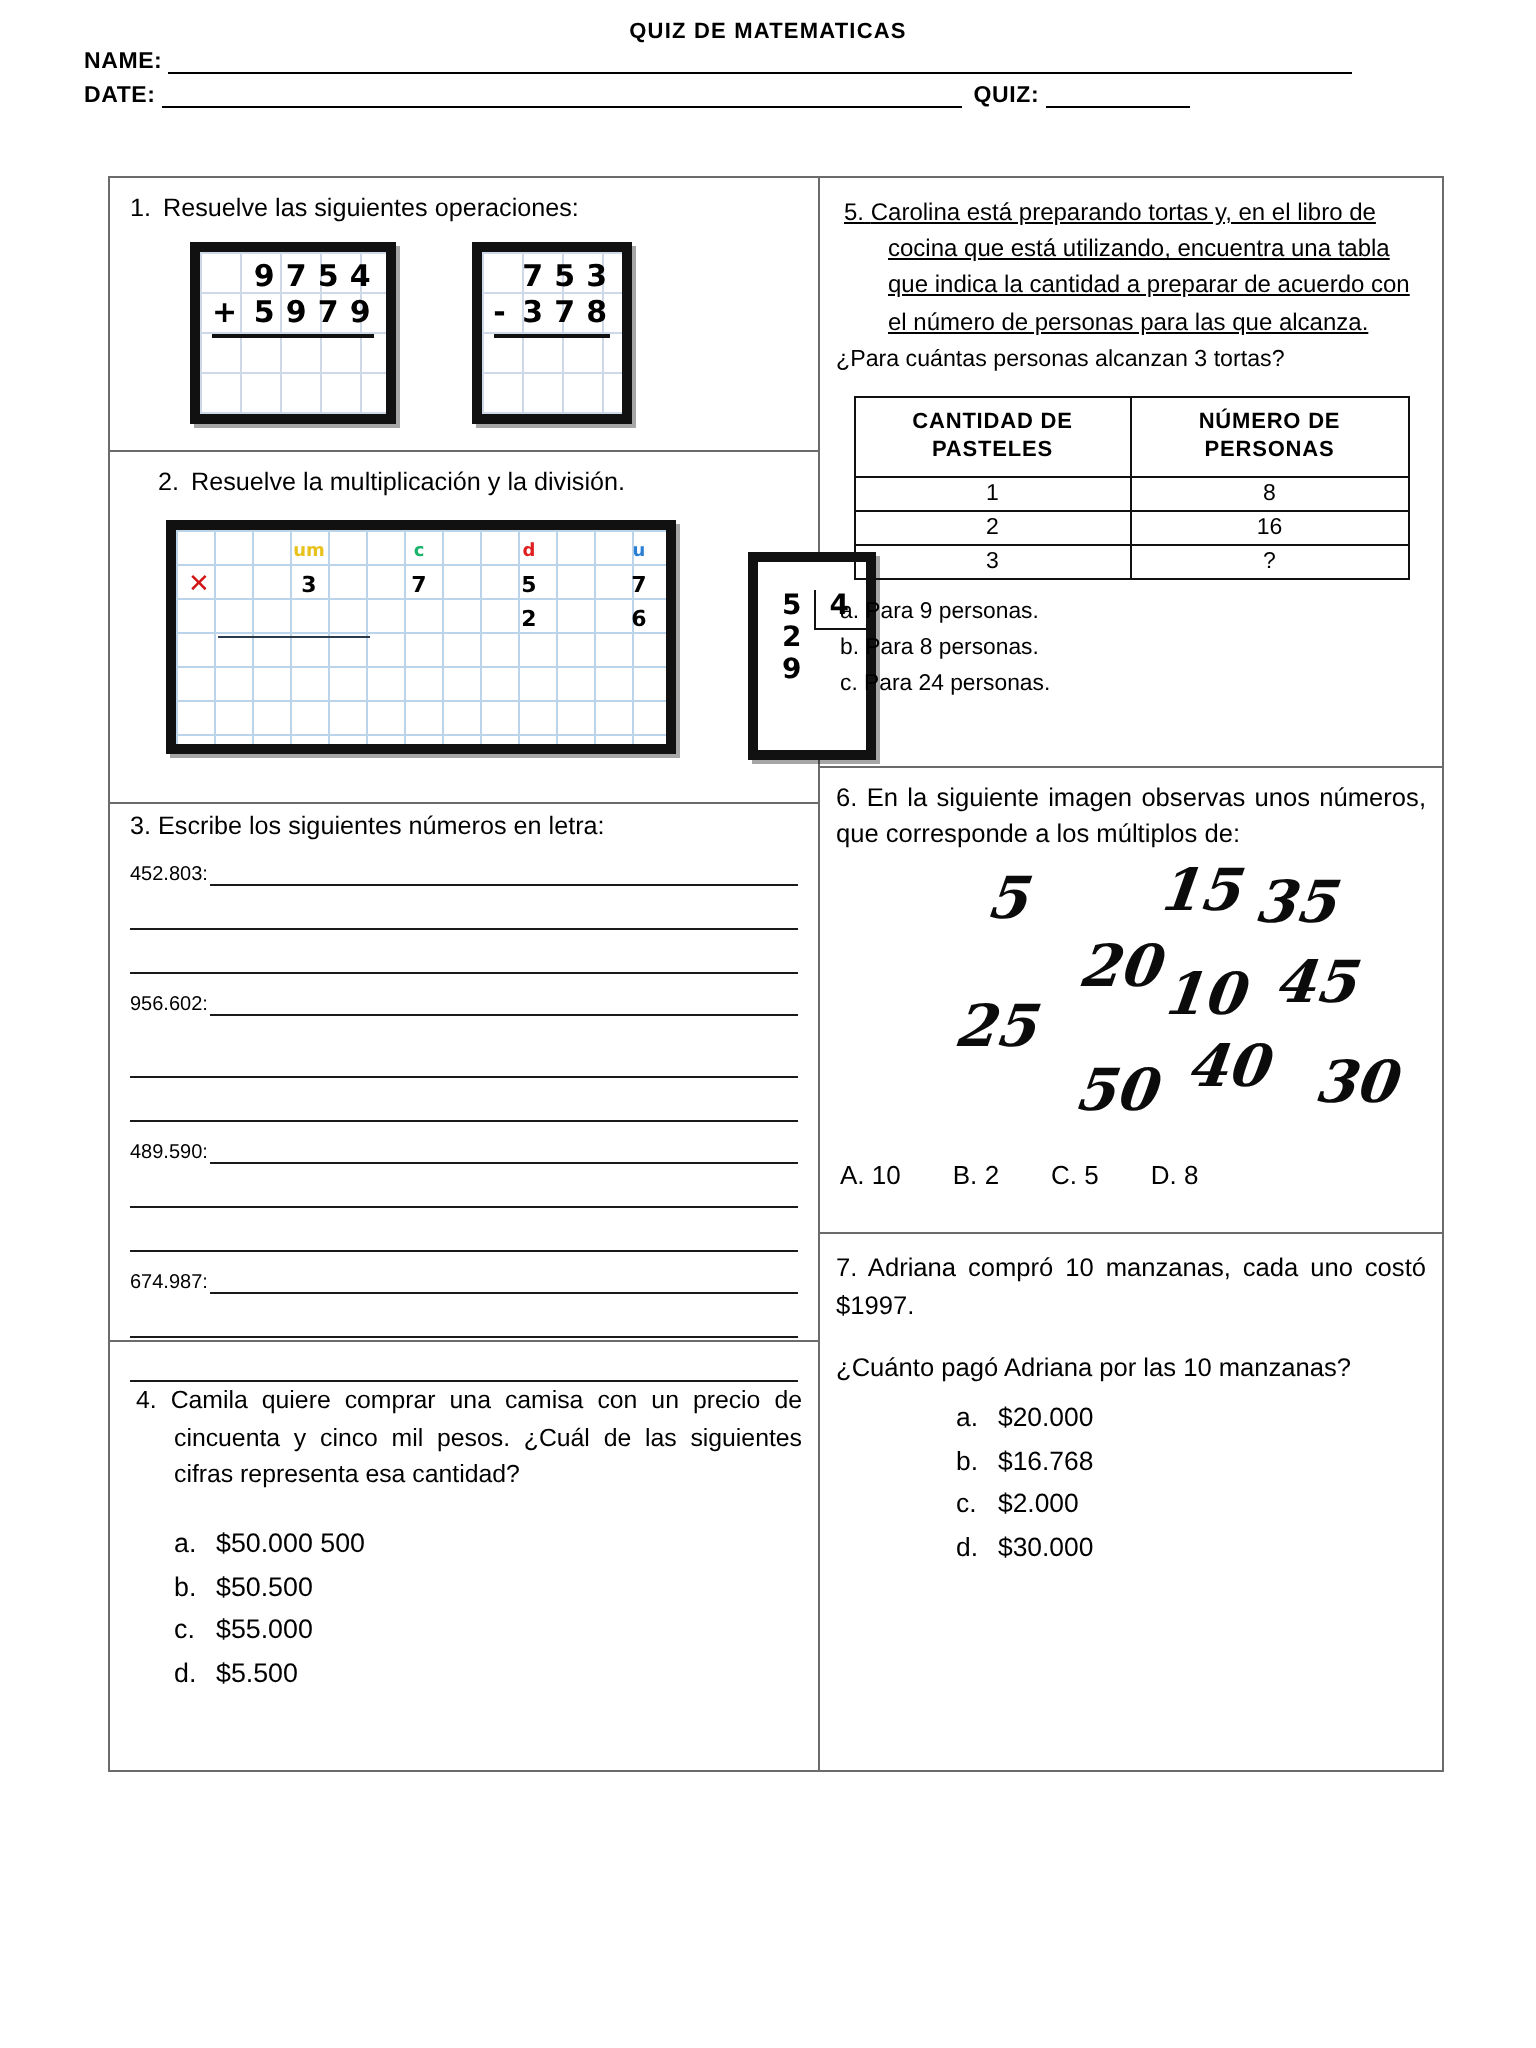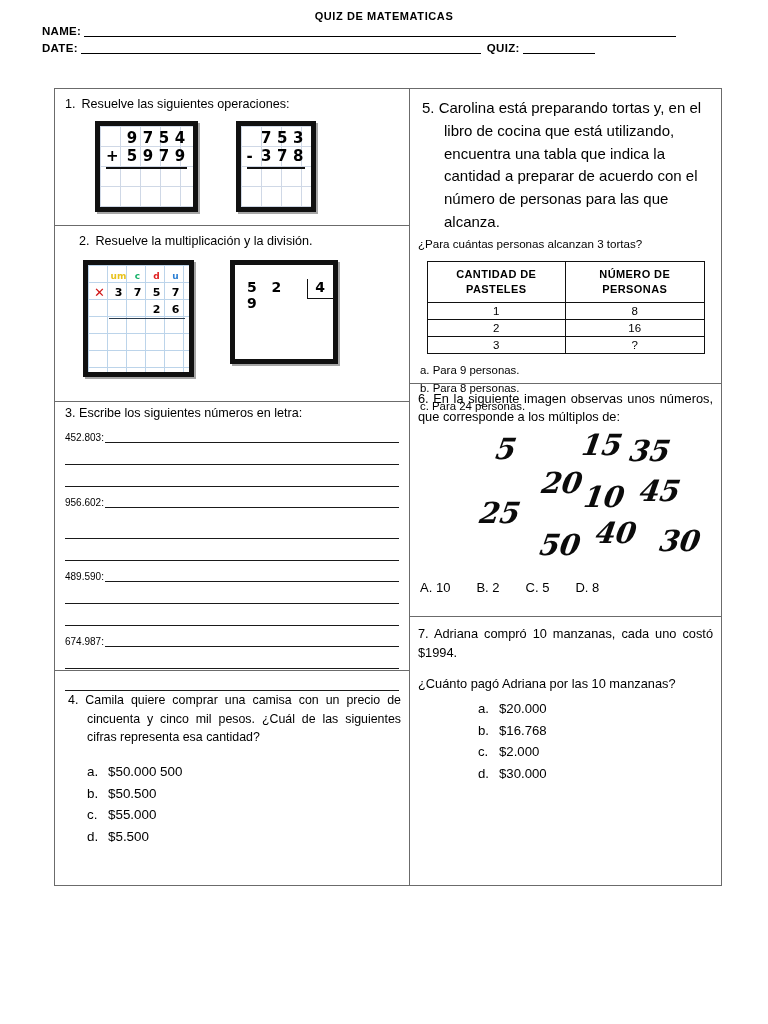--- a/index.html
+++ b/index.html
@@ -141,21 +141,21 @@
   .mult-inner {
     font-family: "DejaVu Sans", sans-serif;
     font-size: 11px;
     font-weight: 700;
   }
   .mult-line {
     display: flex;
     align-items: center;
     height: 17px;
   }
-  .mult-line .cellx { width: 19px; text-align: center; }
+  .mult-line .cellx { width: 19px; text-align: center; padding-left: 36px; }
   .mult-line .lead { width: 19px; text-align: center; }
   .hdr-um { color: #e8c21c; font-size: 9px; }
   .hdr-c  { color: #19b36b; font-size: 9px; }
   .hdr-d  { color: #e02020; font-size: 9px; }
   .hdr-u  { color: #2a7fd4; font-size: 9px; }
   .x-sym  { color: #d01616; font-size: 13px; font-weight: 800; }
   .mult-rule {
     border-bottom: 1.6px solid #2a3b4d;
     margin-left: 19px;
     width: 76px;
@@ -163,20 +163,21 @@
   .mult-pad { height: 17px; }
 
   .div-box {
     border: 5px solid #111;
     background: #fff;
     width: 108px;
     height: 104px;
     box-sizing: border-box;
     padding: 14px 0 4px 12px;
     box-shadow: 2px 2px 0 rgba(0,0,0,0.35);
+    margin-top: 16px;
   }
   .div-row {
     display: flex;
     align-items: flex-start;
     font-family: "DejaVu Sans", sans-serif;
     font-size: 14px;
     font-weight: 600;
   }
   .div-dividend { letter-spacing: 5px; }
   .div-bracket {
@@ -221,24 +222,25 @@
     margin-top: 14px;
     padding-left: 22px;
     font-size: 13.4px;
     line-height: 1.62;
   }
   .opt { display: flex; gap: 8px; }
   .opt .k { width: 13px; flex: 0 0 auto; }
 
   
   .q5-body {
-    font-size: 15px;
+    font-size: 12px;
     line-height: 1.52;
     padding-left: 26px;
     text-indent: -22px;
+    text-decoration: underline;
   }
   .q5-final {
     font-size: 11.6px;
     line-height: 1.52;
     margin-top: 1px;
   }
   .pastel-table {
     border-collapse: collapse;
     width: 278px;
     margin: 9px auto 7px auto;
@@ -534,21 +536,21 @@
 
       <div class="q6-opts">
         <span><span>A.</span> <span>10</span></span>
         <span><span>B.</span> <span>2</span></span>
         <span><span>C.</span> <span>5</span></span>
         <span><span>D.</span> <span>8</span></span>
       </div>
     </div>
 
     <div class="cell last" style="padding:8px 8px 0 8px;">
-      <div class="q7-text">7. Adriana compró 10 manzanas, cada uno costó $1994.</div>
+      <div class="q7-text">7. Adriana compró 10 manzanas, cada uno costó $1997.</div>
       <div class="q7-gap"></div>
       <div class="q7-text">¿Cuánto pagó Adriana por las 10 manzanas?</div>
       <div class="q7-opts">
         <div class="opt">
           <span class="k">a.</span>
           <span>$20.000</span>
         </div>
         <div class="opt">
           <span class="k">b.</span>
           <span>$16.768</span>

